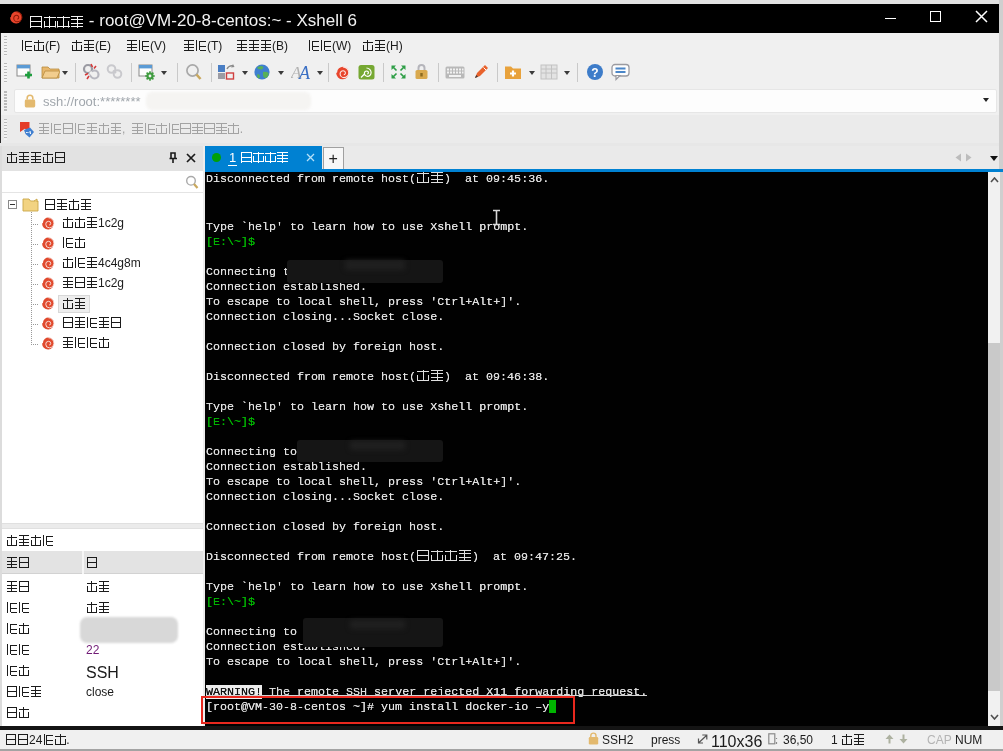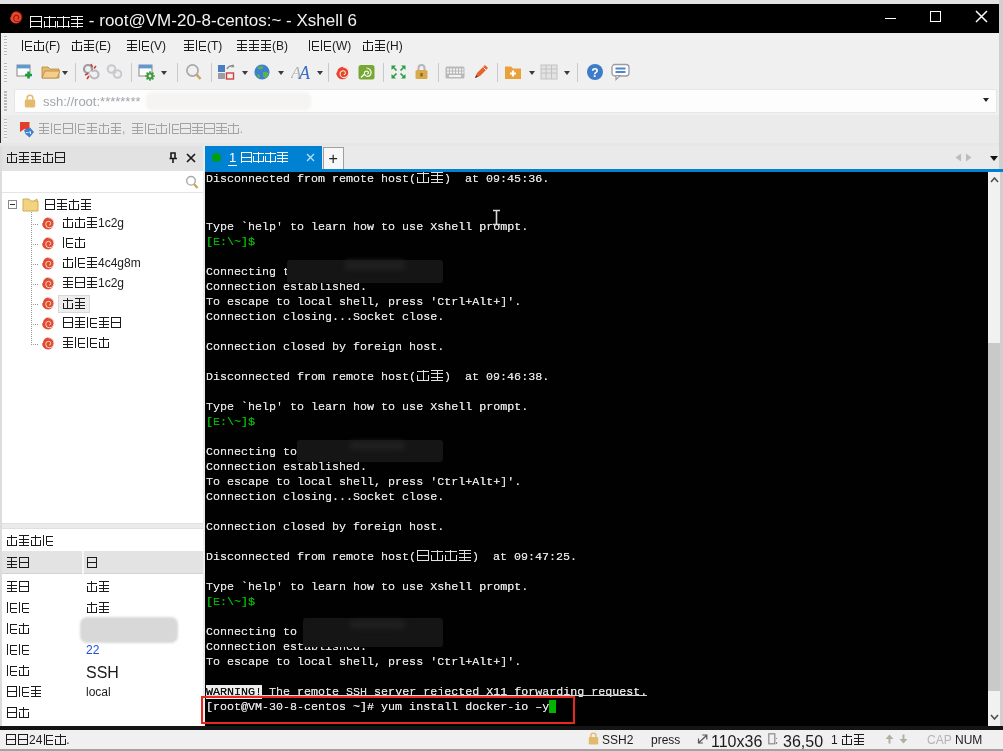--- a/index.html
+++ b/index.html
@@ -265,25 +265,25 @@
 <div class="a" style="left:2px;top:551px;width:201px;height:23px;background:#e3e3e3;border-bottom:1px solid #d2d2d2"></div>
 <div class="a" style="left:82px;top:551px;width:1.5px;height:23px;background:#f6f6f6"></div>
 <div class="a" style="left:6px;top:556px;font-size:12px;color:#1b1b1b"><i class="k v2"></i><i class="k v1"></i></div>
 <div class="a" style="left:86px;top:556px;font-size:12px;color:#1b1b1b"><i class="k v1"></i></div>
 <div class="a" style="left:6px;top:580px;font-size:12px;color:#1b1b1b"><i class="k v2"></i><i class="k v1"></i></div>
 <div class="a" style="left:86px;top:580px;font-size:12px;color:#1b1b1b"><i class="k v3"></i><i class="k v2"></i></div>
 <div class="a" style="left:6px;top:601px;font-size:12px;color:#1b1b1b"><i class="k v4"></i><i class="k v4"></i></div>
 <div class="a" style="left:86px;top:601px;font-size:12px;color:#1b1b1b"><i class="k v3"></i><i class="k v2"></i></div>
 <div class="a" style="left:6px;top:622px;font-size:12px;color:#1b1b1b"><i class="k v4"></i><i class="k v3"></i></div>
 <div class="a" style="left:6px;top:643px;font-size:12px;color:#1b1b1b"><i class="k v4"></i><i class="k v4"></i></div>
-<div class="a" style="left:86px;top:643px;font-size:12px;color:#1d4ed8">22</div>
+<div class="a" style="left:86px;top:643px;font-size:12px;color:#701a75">22</div>
 <div class="a" style="left:6px;top:664px;font-size:12px;color:#1b1b1b"><i class="k v4"></i><i class="k v3"></i></div>
 <div class="a" style="left:86px;top:664px;font-size:16px;color:#1b1b1b">SSH</div>
 <div class="a" style="left:6px;top:685px;font-size:12px;color:#1b1b1b"><i class="k v1"></i><i class="k v4"></i><i class="k v2"></i></div>
-<div class="a" style="left:86px;top:685px;font-size:12px;color:#1b1b1b">local</div>
+<div class="a" style="left:86px;top:685px;font-size:12px;color:#1b1b1b">close</div>
 <div class="a" style="left:6px;top:706px;font-size:12px;color:#1b1b1b"><i class="k v1"></i><i class="k v3"></i></div>
 <div class="a" style="left:80px;top:617px;width:98px;height:26px;background:#d8d8d8;border-radius:7px;filter:blur(1.2px)"></div>
 <div class="a" style="left:203px;top:146px;width:2px;height:580px;background:#ededed"></div>
 <div class="a" style="left:205px;top:146px;width:794px;height:23px;background:#eaeaea"></div>
 <div class="a" style="left:205px;top:146px;width:117px;height:23px;background:#0081d2"></div>
 <div class="a" style="left:212px;top:153px;width:9px;height:9px;border-radius:50%;background:#00a008"></div>
 <div class="a" style="left:228px;top:149.5px;font-size:13px;color:#fff"><span style="border-bottom:1px solid #fff;padding:0 1px">1</span> <i class="k v1"></i><i class="k v3"></i><i class="k v3"></i><i class="k v2"></i></div>
 <svg class="a" style="left:306px;top:153px" width="9" height="9" viewBox="0 0 9 9">
 <path d="M1 1 L8 8 M8 1 L1 8" stroke="#b5e0f8" stroke-width="1.3"></path>
   </svg>
@@ -351,19 +351,19 @@
 <div class="a" style="left:602px;top:733px;font-size:12px;color:#1b1b1b">SSH2</div>
 <div class="a" style="left:651px;top:733px;font-size:12px;color:#1b1b1b">press</div>
 <svg class="a" style="left:696px;top:733px" width="13" height="12" viewBox="0 0 13 12">
     <path d="M3 9.5 L10.5 2.5 M2.5 5.5 L2.5 10 L7 10 M10.8 6.5 L10.8 2 L6.3 2" stroke="#555" stroke-width="1.2" fill="none"></path>
   </svg>
 <div class="a" style="left:711px;top:733px;font-size:16px;color:#1b1b1b">110x36</div>
 <svg class="a" style="left:768px;top:733px" width="10" height="12" viewBox="0 0 10 12">
     <rect x="0.8" y="0.8" width="6" height="10" fill="none" stroke="#8a8a8a" stroke-width="1.2"></rect>
 <path d="M8.5 9 v2 M8.5 5 v1" stroke="#8a8a8a" stroke-width="1.2"></path>
   </svg>
-<div class="a" style="left:783px;top:733px;font-size:16px;color:#1b1b1b">36,50</div>
+<div class="a" style="left:783px;top:733px;font-size:12px;color:#1b1b1b">36,50</div>
 <div class="a" style="left:831px;top:733px;font-size:12px;color:#1b1b1b">1 <i class="k v3"></i><i class="k v2"></i></div>
 <svg class="a" style="left:884px;top:733px" width="26" height="12" viewBox="0 0 26 12">
     <path d="M4.5 10.5 v-4.5 h-3 L5.5 1.5 l4 4.5 h-3 v4.5 z" fill="#adb1a0"></path>
 <path d="M18.5 1.5 v4.5 h-3 L19.5 10.5 l4 -4.5 h-3 v-4.5 z" fill="#adb1a0"></path>
   </svg>
 <div class="a" style="left:927px;top:733px;font-size:12px;color:#b4b4b4">CAP</div>
 <div class="a" style="left:955px;top:733px;font-size:12px;color:#1b1b1b">NUM</div>
 </body></html>

